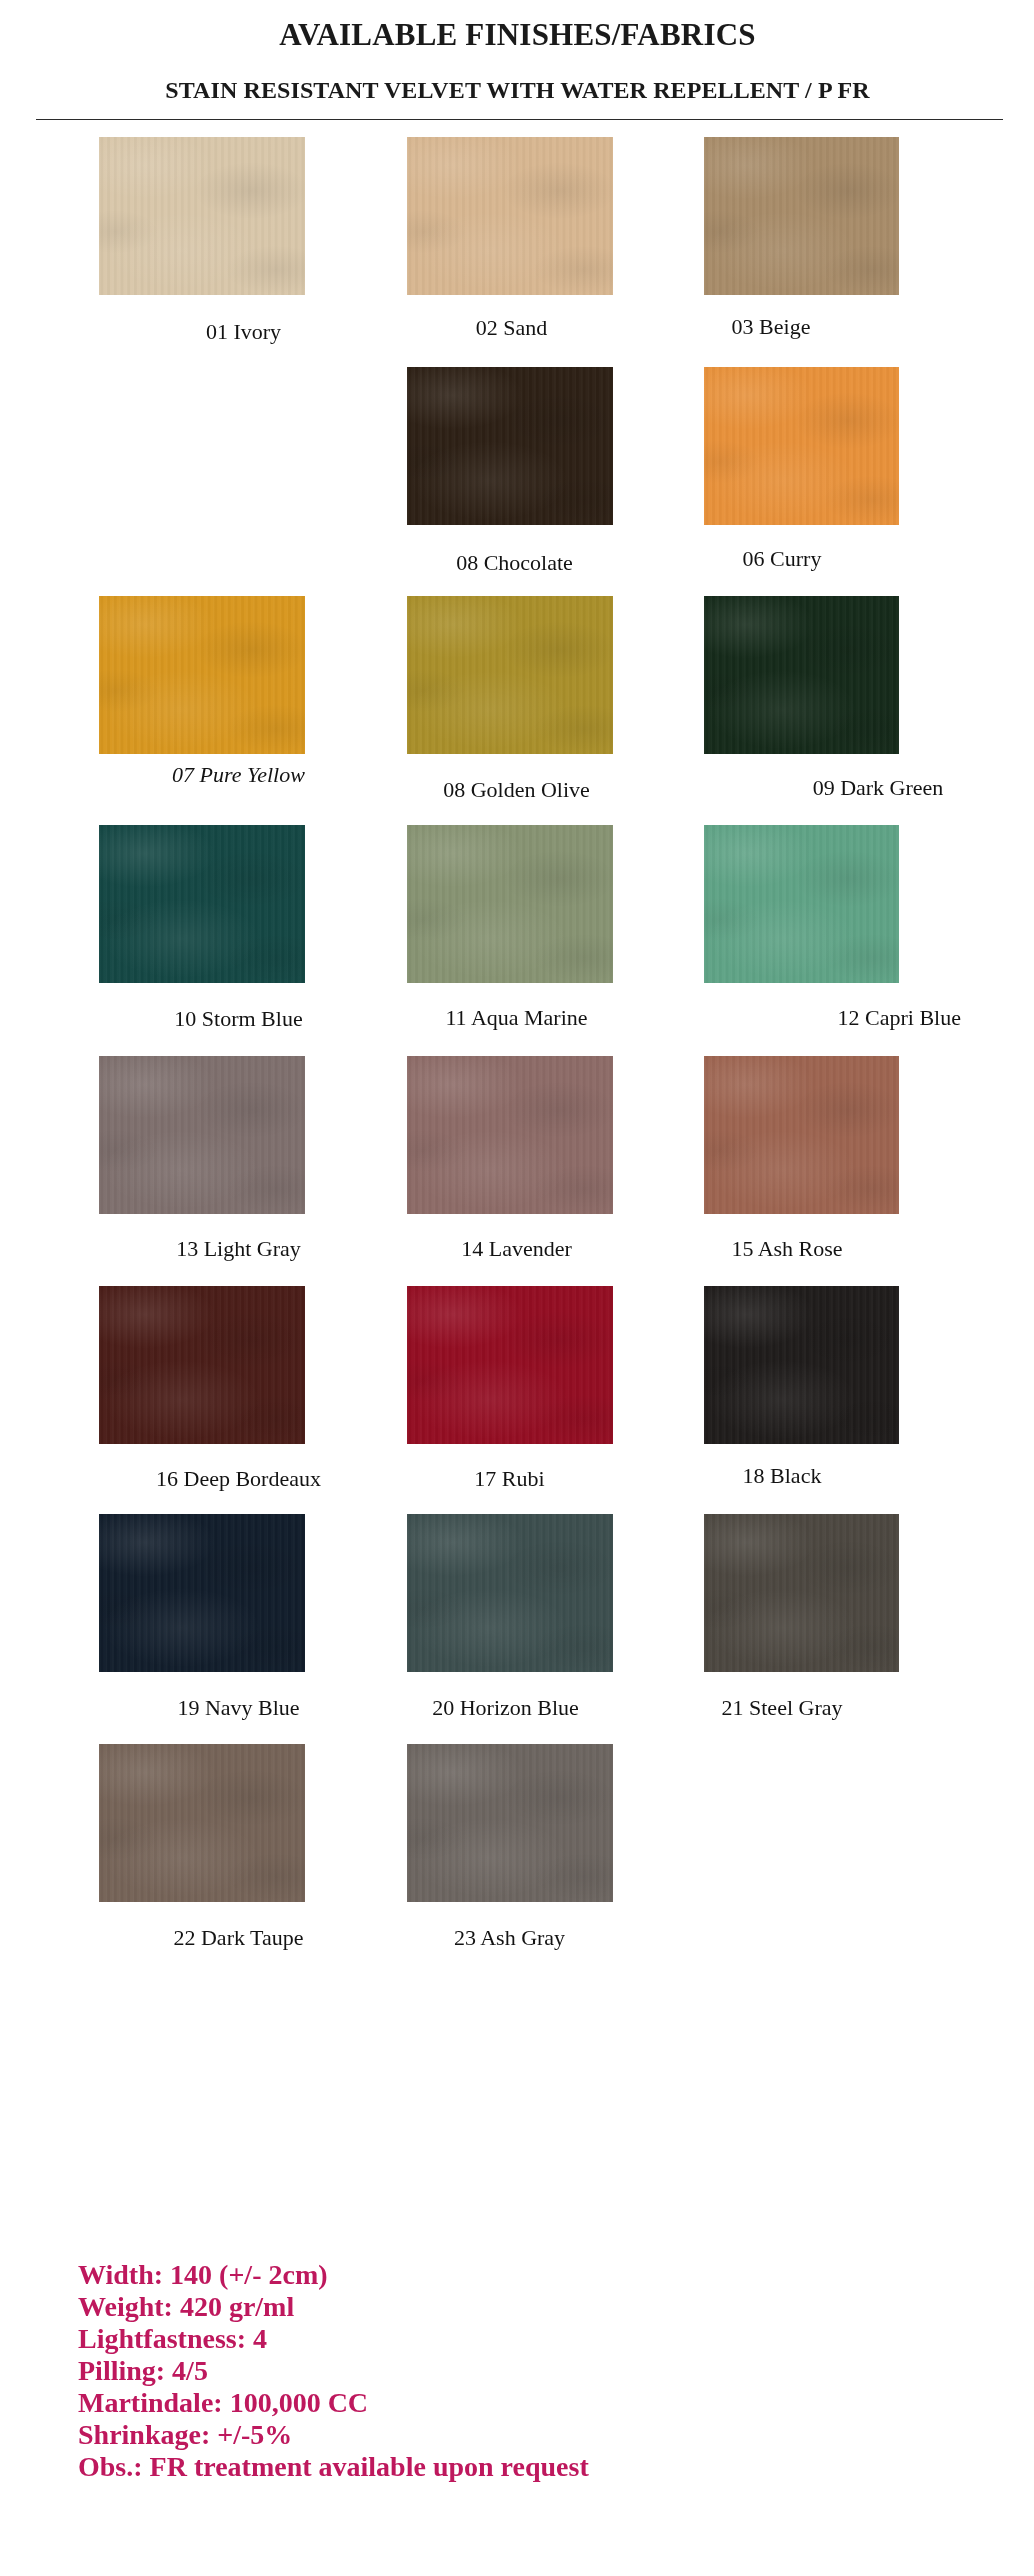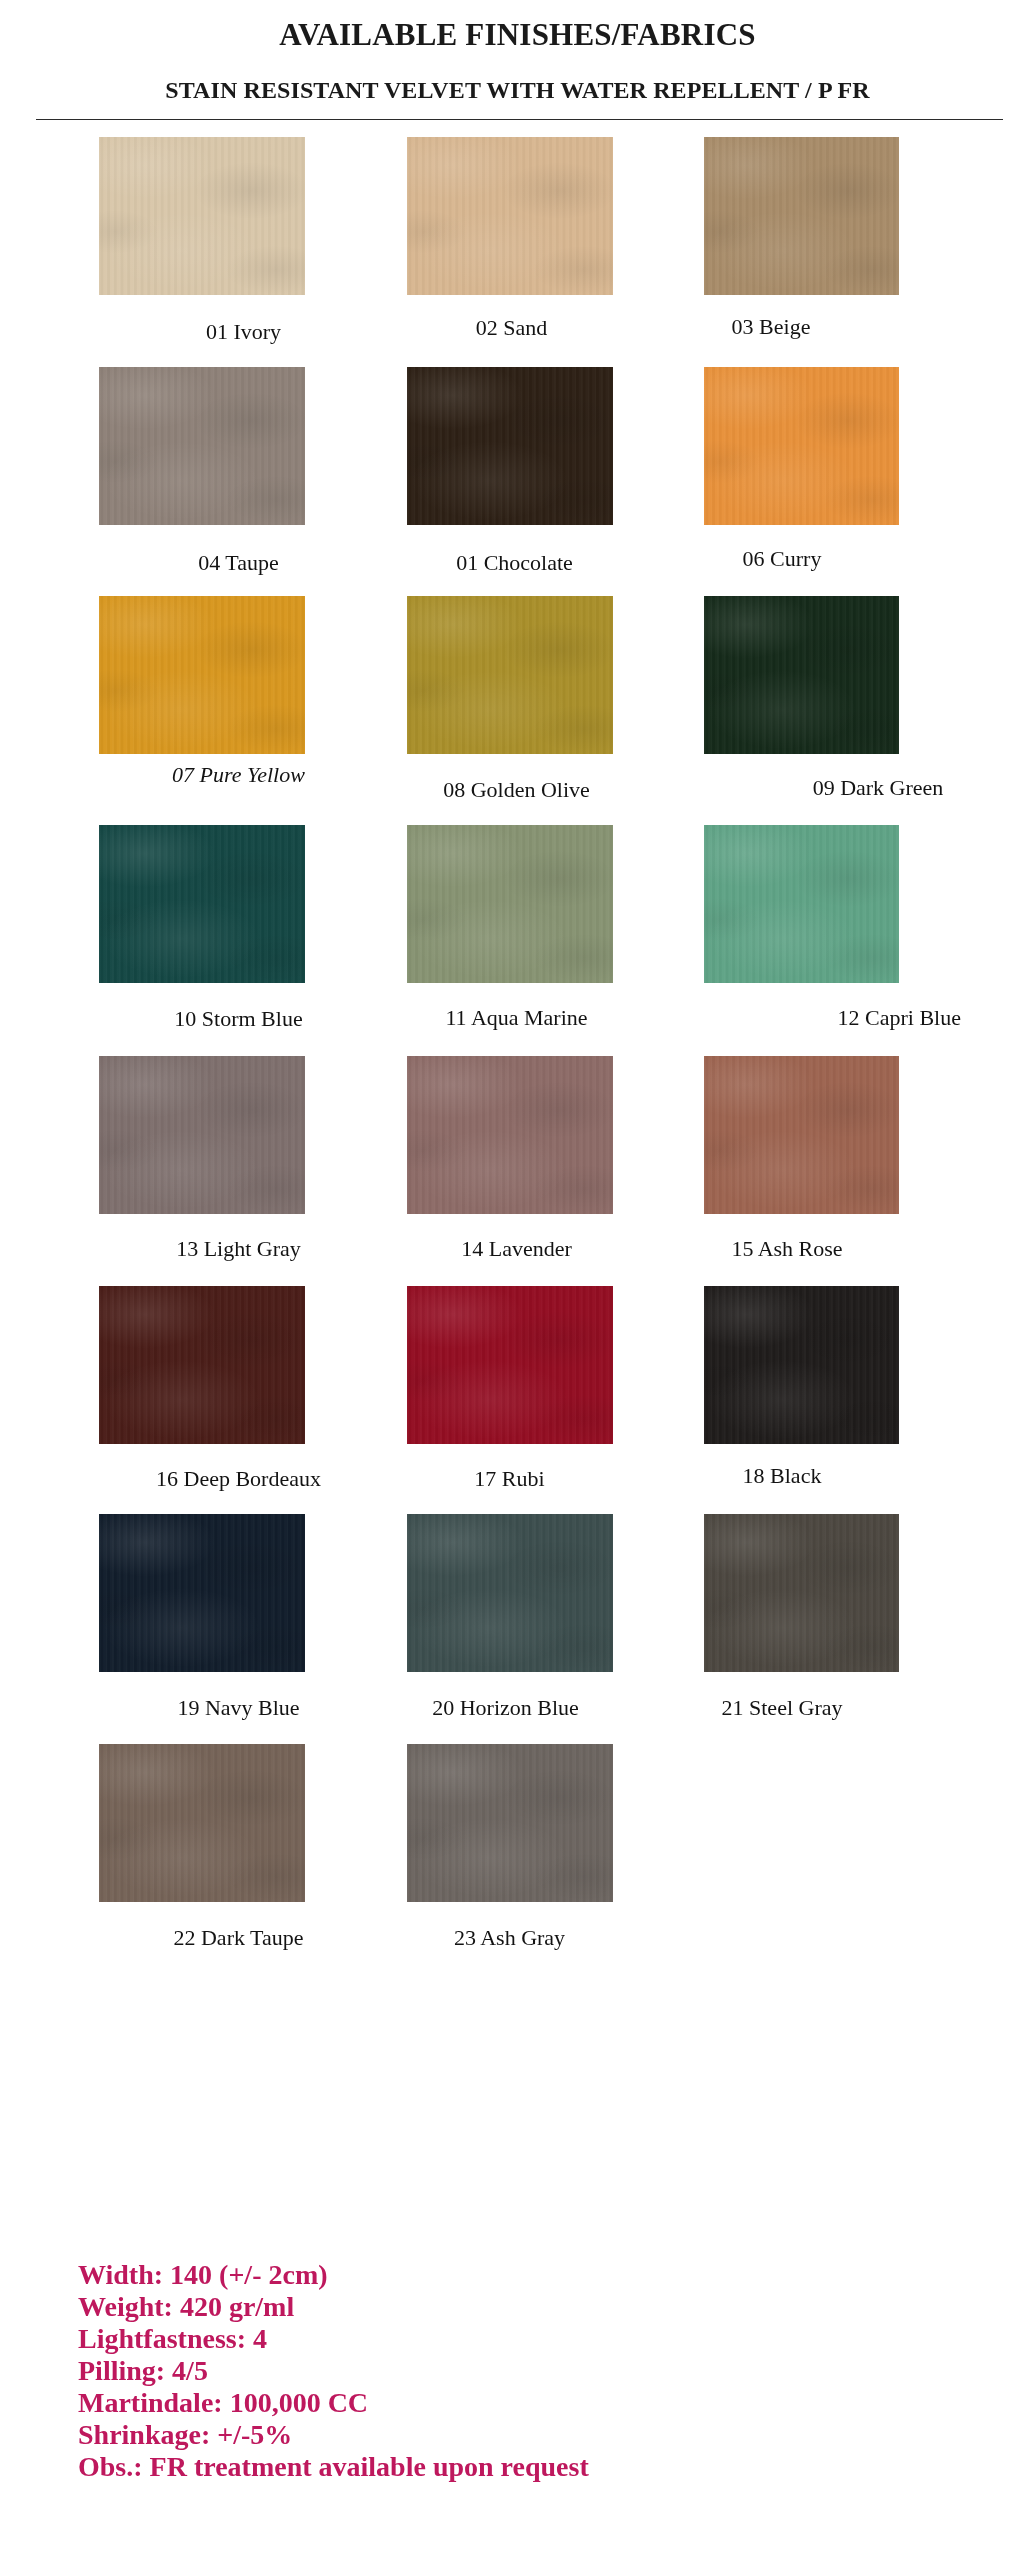--- a/index.html
+++ b/index.html
@@ -154,27 +154,23 @@
         <div class="swatch-label" style="left: -35px; top: 184px; width: 359px; text-align: center;">01 Ivory</div>
       </div>
       <div class="cell" style="left: 407px; top: 137px; width: 206px; height: 158px; border-radius: 31px;">
         <div class="swatch" title="02 Sand" style="width: 206px; height: 158px; background: rgb(216, 183, 145);"></div>
         <div class="swatch-label" style="left: -75px; top: 180px; width: 359px; text-align: center;">02 Sand</div>
       </div>
       <div class="cell" style="left: 704px; top: 137px; width: 225px; height: 158px; padding-left: 17px;">
         <div class="swatch" title="03 Beige" style="width: 195px; height: 158px; background: rgb(168, 140, 105);"></div>
         <div class="swatch-label" style="left: -107px; top: 179px; width: 348px; text-align: center;">03 Beige</div>
       </div>
-      <div class="cell" style="left: 99px; top: 367px; width: 206px; height: 158px;">
-        <div class="swatch" title="04 Taupe" style="width: 206px; height: 158px; background: rgb(142, 129, 120);"></div>
-        <div class="swatch-label" style="left: -40px; top: 185px; width: 359px; text-align: center;">04 Taupe</div>
-      </div>
       <div class="cell" style="left: 407px; top: 367px; width: 206px; height: 158px;">
         <div class="swatch" title="05 Chocolate" style="width: 206px; height: 158px; background: rgb(45, 32, 21);"></div>
-        <div class="swatch-label" style="left: -72px; top: 185px; width: 359px; text-align: center;">01 Chocolate</div>
+        <div class="swatch-label" style="left: -72px; top: 185px; width: 359px; text-align: center;">08 Chocolate</div>
       </div>
       <div class="cell" style="left: 704px; top: 367px; width: 195px; height: 158px;">
         <div class="swatch" title="06 Curry" style="width: 195px; height: 158px; background: rgb(232, 145, 58);"></div>
         <div class="swatch-label" style="left: -96px; top: 181px; width: 348px; text-align: center;">06 Curry</div>
       </div>
       <div class="cell" style="left: 99px; top: 596px; width: 206px; height: 158px;">
         <div class="swatch" title="07 Pure Yellow" style="width: 206px; height: 158px; background: rgb(216, 151, 31);"></div>
         <div class="swatch-label" style="left: -40px; top: 168px; width: 359px; text-align: center; font-style: italic;">07 Pure Yellow</div>
       </div>
       <div class="cell" style="left: 407px; top: 596px; width: 206px; height: 158px;">

